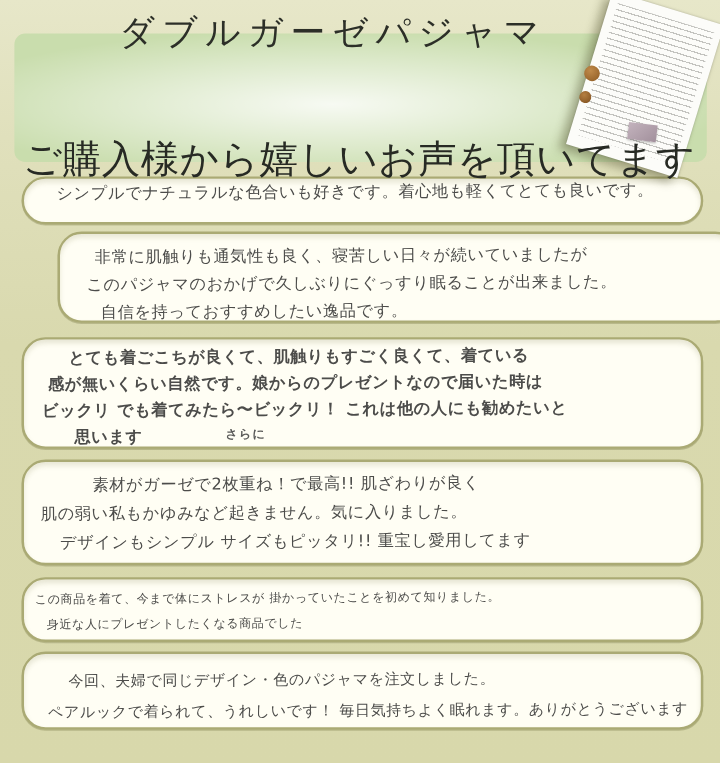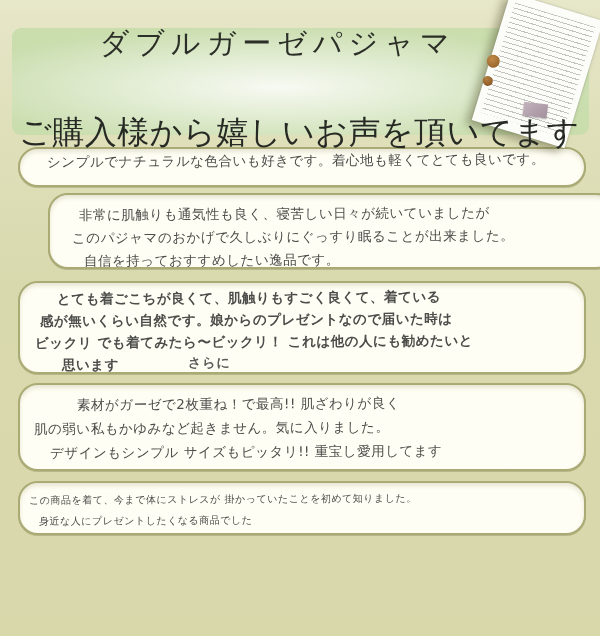--- a/index.html
+++ b/index.html
@@ -11,21 +11,21 @@
   
   .header{
     position:absolute;left:12px;top:28px;right:11px;height:107px;
     background:#c9ddad;border-radius:9px;z-index:1;
   }
   .header::before{
     content:"";position:absolute;inset:0;border-radius:9px;
     background:radial-gradient(ellipse at 46% 55%, rgba(255,255,255,.85) 0%, rgba(255,255,255,.35) 45%, rgba(255,255,255,0) 75%);
   }
   .title-line1{
-    position:absolute;left:0;right:45px;top:24px;text-align:center;
+    position:absolute;left:0;right:45px;top:8px;text-align:center;
     font-family:"DejaVu Serif","Liberation Serif",serif;
     font-size:29px;letter-spacing:6px;color:#2c2f28;z-index:3;white-space:nowrap;
   }
   .title-line2{
     position:absolute;left:19px;top:72px;
     font-family:"DejaVu Serif","Liberation Serif",serif;
     font-size:32px;letter-spacing:0.5px;color:#272a24;z-index:3;white-space:nowrap;margin-top:39px;
   }
   
   .paper{
@@ -55,21 +55,21 @@
     overflow:hidden;z-index:1;
   }
   .review .line{white-space:nowrap;transform:rotate(-0.35deg);}
   .b1{top:147px;height:40px;padding-top:0;}
   .b2{top:193px;height:76px;padding-top:7px;margin-left:30px;}
   .b3{top:281px;height:93px;padding-top:3px;line-height:22px;font-weight:bold;}
   .b4{top:383px;height:88px;padding-top:6px;line-height:24px;}
   .b5{top:481px;height:54px;padding-top:5px;line-height:21px;font-size:10px;}
   .b6{top:543px;height:65px;padding-top:8px;line-height:26px;font-size:12.5px;}
   .annotation{
-    position:absolute;left:168px;top:69px;font-size:13px;color:#5a5a58;letter-spacing:1px;
+    position:absolute;left:168px;top:69px;font-size:10px;color:#5a5a58;letter-spacing:1px;
   }
 </style>
 </head>
 <body>
 
 <div class="screen">
 
   <div class="header"></div>
   <div class="title-line1">ダブルガーゼパジャマ</div>
   <div class="title-line2">ご購入様から嬉しいお声を頂いてます</div>
@@ -103,14 +103,18 @@
     <div class="line" style="margin-left:57px">素材がガーゼで2枚重ね！で最高!! 肌ざわりが良く</div>
     <div class="line" style="margin-left:14px">肌の弱い私もかゆみなど起きません。気に入りました。</div>
     <div class="line" style="margin-left:30px">デザインもシンプル サイズもピッタリ!! 重宝し愛用してます</div>
   </div>
 
   <div class="review b5">
     <div class="line" style="margin-left:9px">この商品を着て、今まで体にストレスが 掛かっていたことを初めて知りました。</div>
     <div class="line" style="margin-left:19px">身近な人にプレゼントしたくなる商品でした</div>
   </div>
 
+  <div class="review b6">
+    <div class="line" style="margin-left:37px">今回、夫婦で同じデザイン・色のパジャマを注文しました。</div>
+    <div class="line" style="margin-left:20px">ペアルックで着られて、うれしいです！ 毎日気持ちよく眠れます。ありがとうございます</div>
+  </div>
 
 </div>
 
 </body></html>

